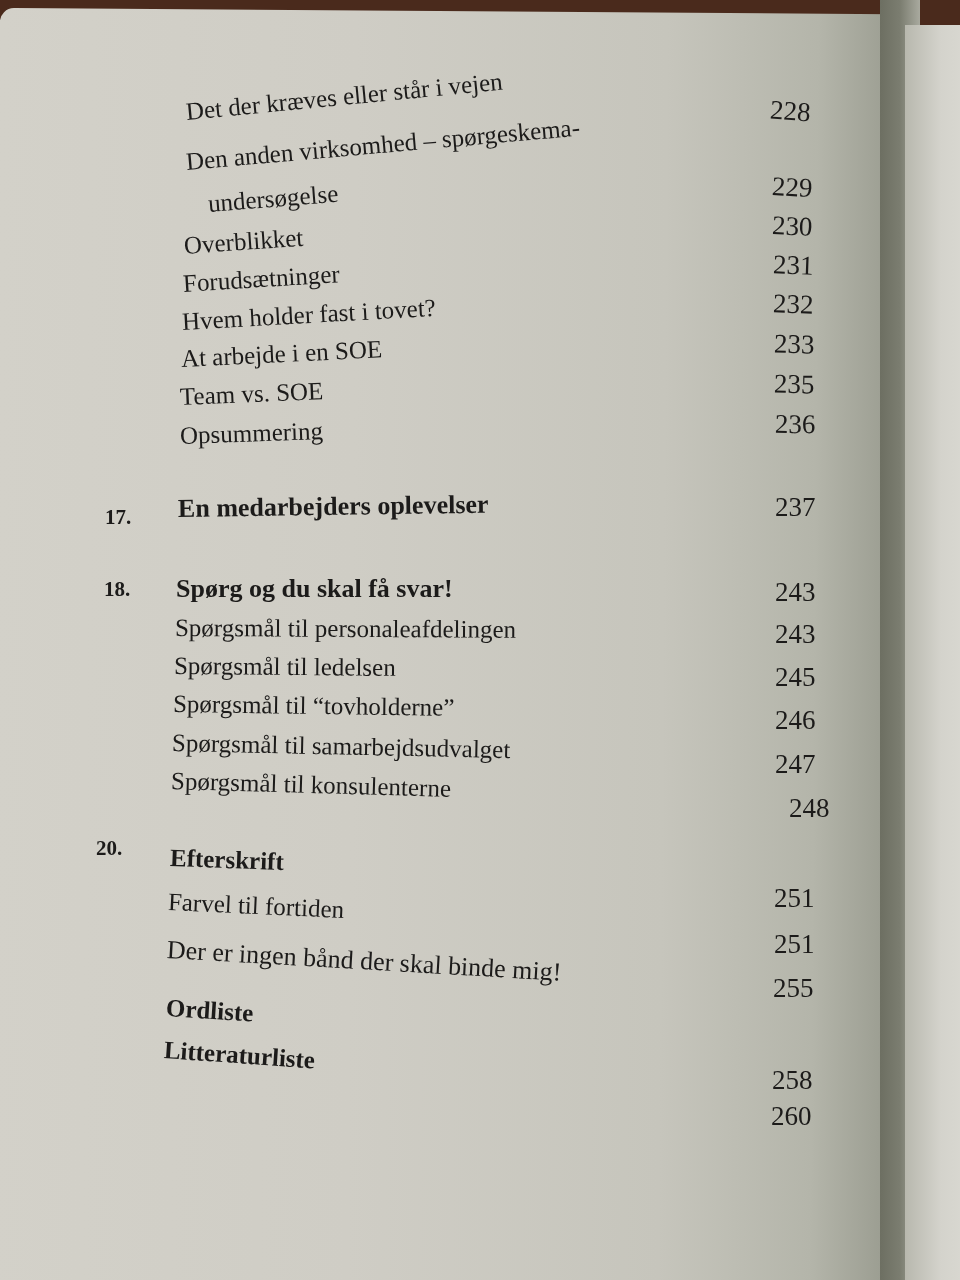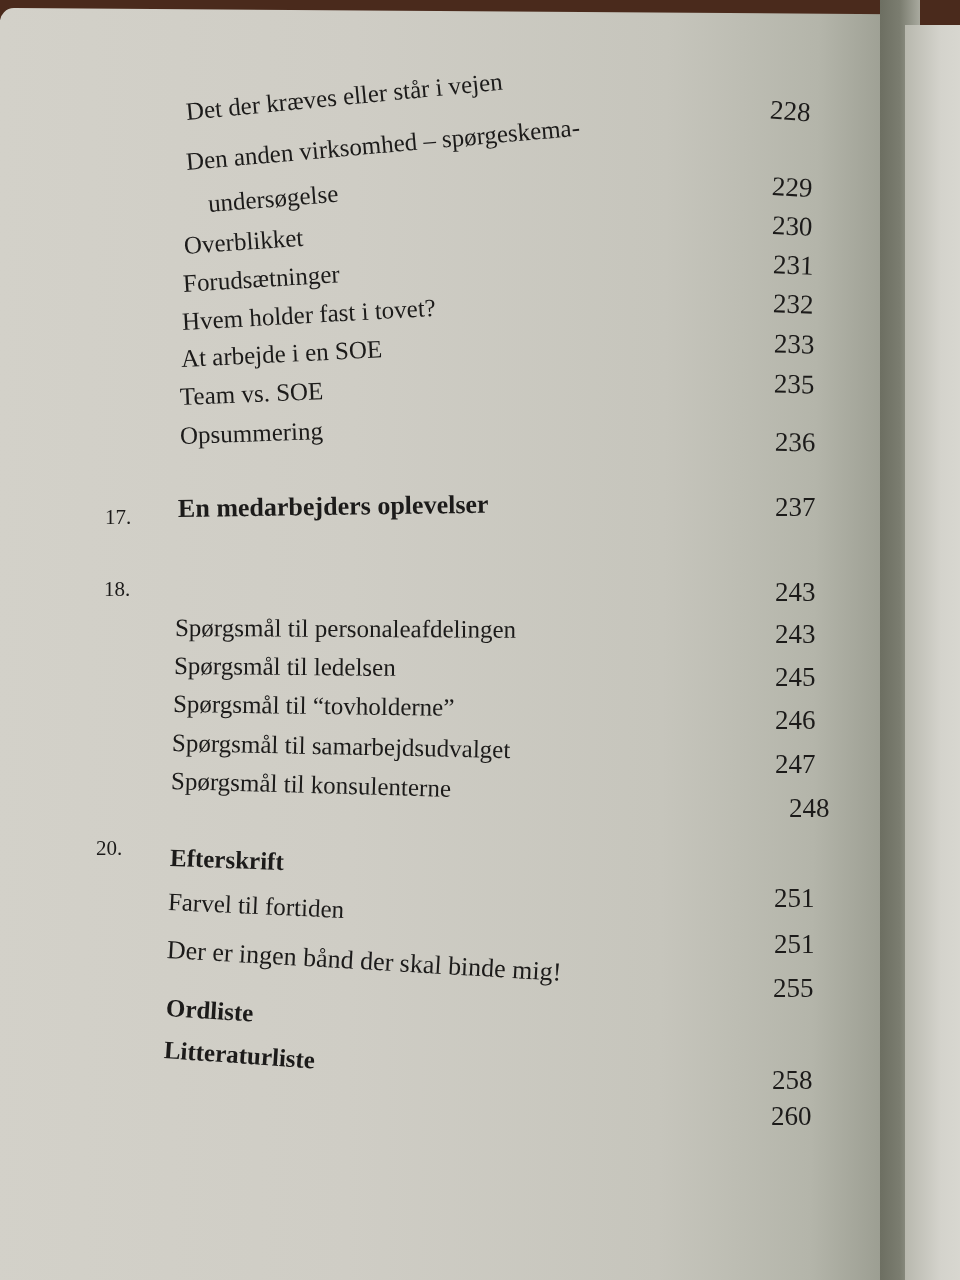--- a/index.html
+++ b/index.html
@@ -28,21 +28,21 @@
     color: #1c1b1a;
   }
   .row {
     position: absolute; font-size: 25px; white-space: nowrap;
   }
   .bold { font-weight: bold; }
   .num {
     position: absolute; font-size: 27px; white-space: nowrap;
   }
   .chap {
-    position: absolute; font-size: 21px;
+    position: absolute; font-size: 21px; font-weight: bold;
   }
 </style>
 </head>
 <body>
 
 <div class="page"></div>
 <div class="page-edge-shadow"></div>
 <div class="next-page"></div>
 
 <div class="toc">
@@ -64,27 +64,28 @@
   <div class="row" style="left:182px;top:308px;transform:rotate(-3.2deg);transform-origin:left center;">Hvem holder fast i tovet?</div>
   <div class="num" style="left:773px;top:289px;transform:rotate(1.8deg);">232</div>
 
   <div class="row" style="left:181px;top:345px;transform:rotate(-2.8deg);transform-origin:left center;">At arbejde i en SOE</div>
   <div class="num" style="left:774px;top:329px;transform:rotate(1.5deg);">233</div>
 
   <div class="row" style="left:180px;top:383px;transform:rotate(-2.4deg);transform-origin:left center;">Team vs. SOE</div>
   <div class="num" style="left:774px;top:369px;transform:rotate(1.2deg);">235</div>
 
   <div class="row" style="left:180px;top:422px;transform:rotate(-2deg);transform-origin:left center;">Opsummering</div>
-  <div class="num" style="left:775px;top:409px;transform:rotate(1deg);margin-top:18px;">236</div>
+  <div class="num" style="left:775px;top:409px;transform:rotate(1deg);">236</div>
 
   <div class="chap" style="left:105px;top:505px;">17.</div>
   <div class="row bold" style="left:178px;top:494px;font-size:26px;transform:rotate(-0.8deg);transform-origin:left center;">En medarbejders oplevelser</div>
   <div class="num" style="left:775px;top:492px;">237</div>
 
   <div class="chap" style="left:104px;top:577px;">18.</div>
+  <div class="row bold" style="left:176px;top:574px;font-size:26px;">Spørg og du skal få svar!</div>
   <div class="num" style="left:775px;top:577px;">243</div>
 
   <div class="row" style="left:175px;top:614px;transform:rotate(0.3deg);transform-origin:left center;">Spørgsmål til personaleafdelingen</div>
   <div class="num" style="left:775px;top:619px;">243</div>
 
   <div class="row" style="left:174px;top:652px;transform:rotate(0.5deg);transform-origin:left center;">Spørgsmål til ledelsen</div>
   <div class="num" style="left:775px;top:662px;">245</div>
 
   <div class="row" style="left:173px;top:690px;transform:rotate(0.8deg);transform-origin:left center;">Spørgsmål til “tovholderne”</div>
   <div class="num" style="left:775px;top:705px;font-family:Liberation Serif, serif;">246</div>

